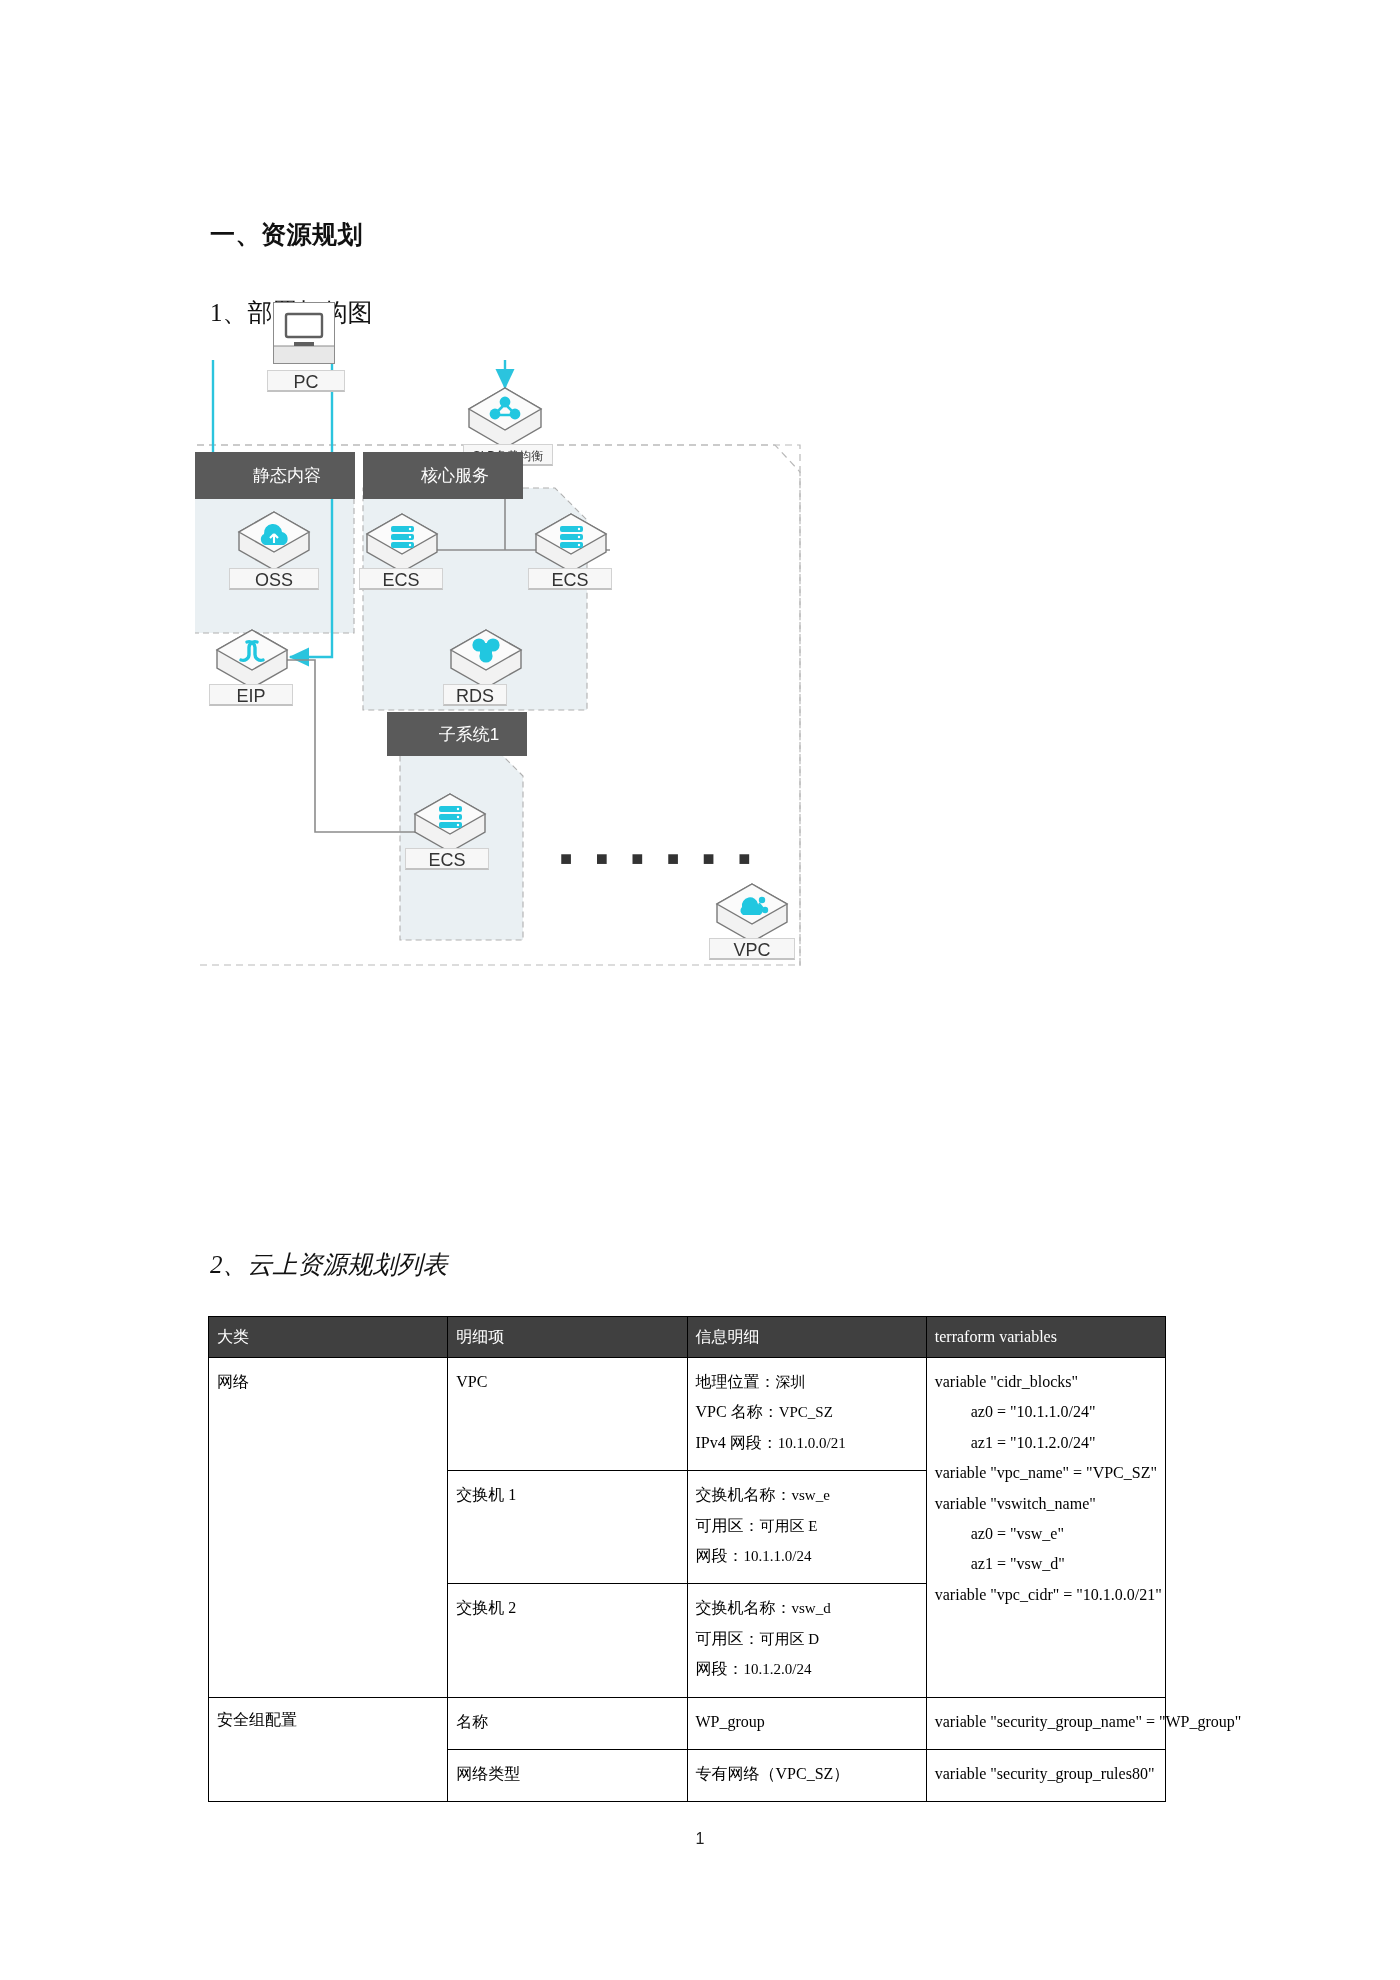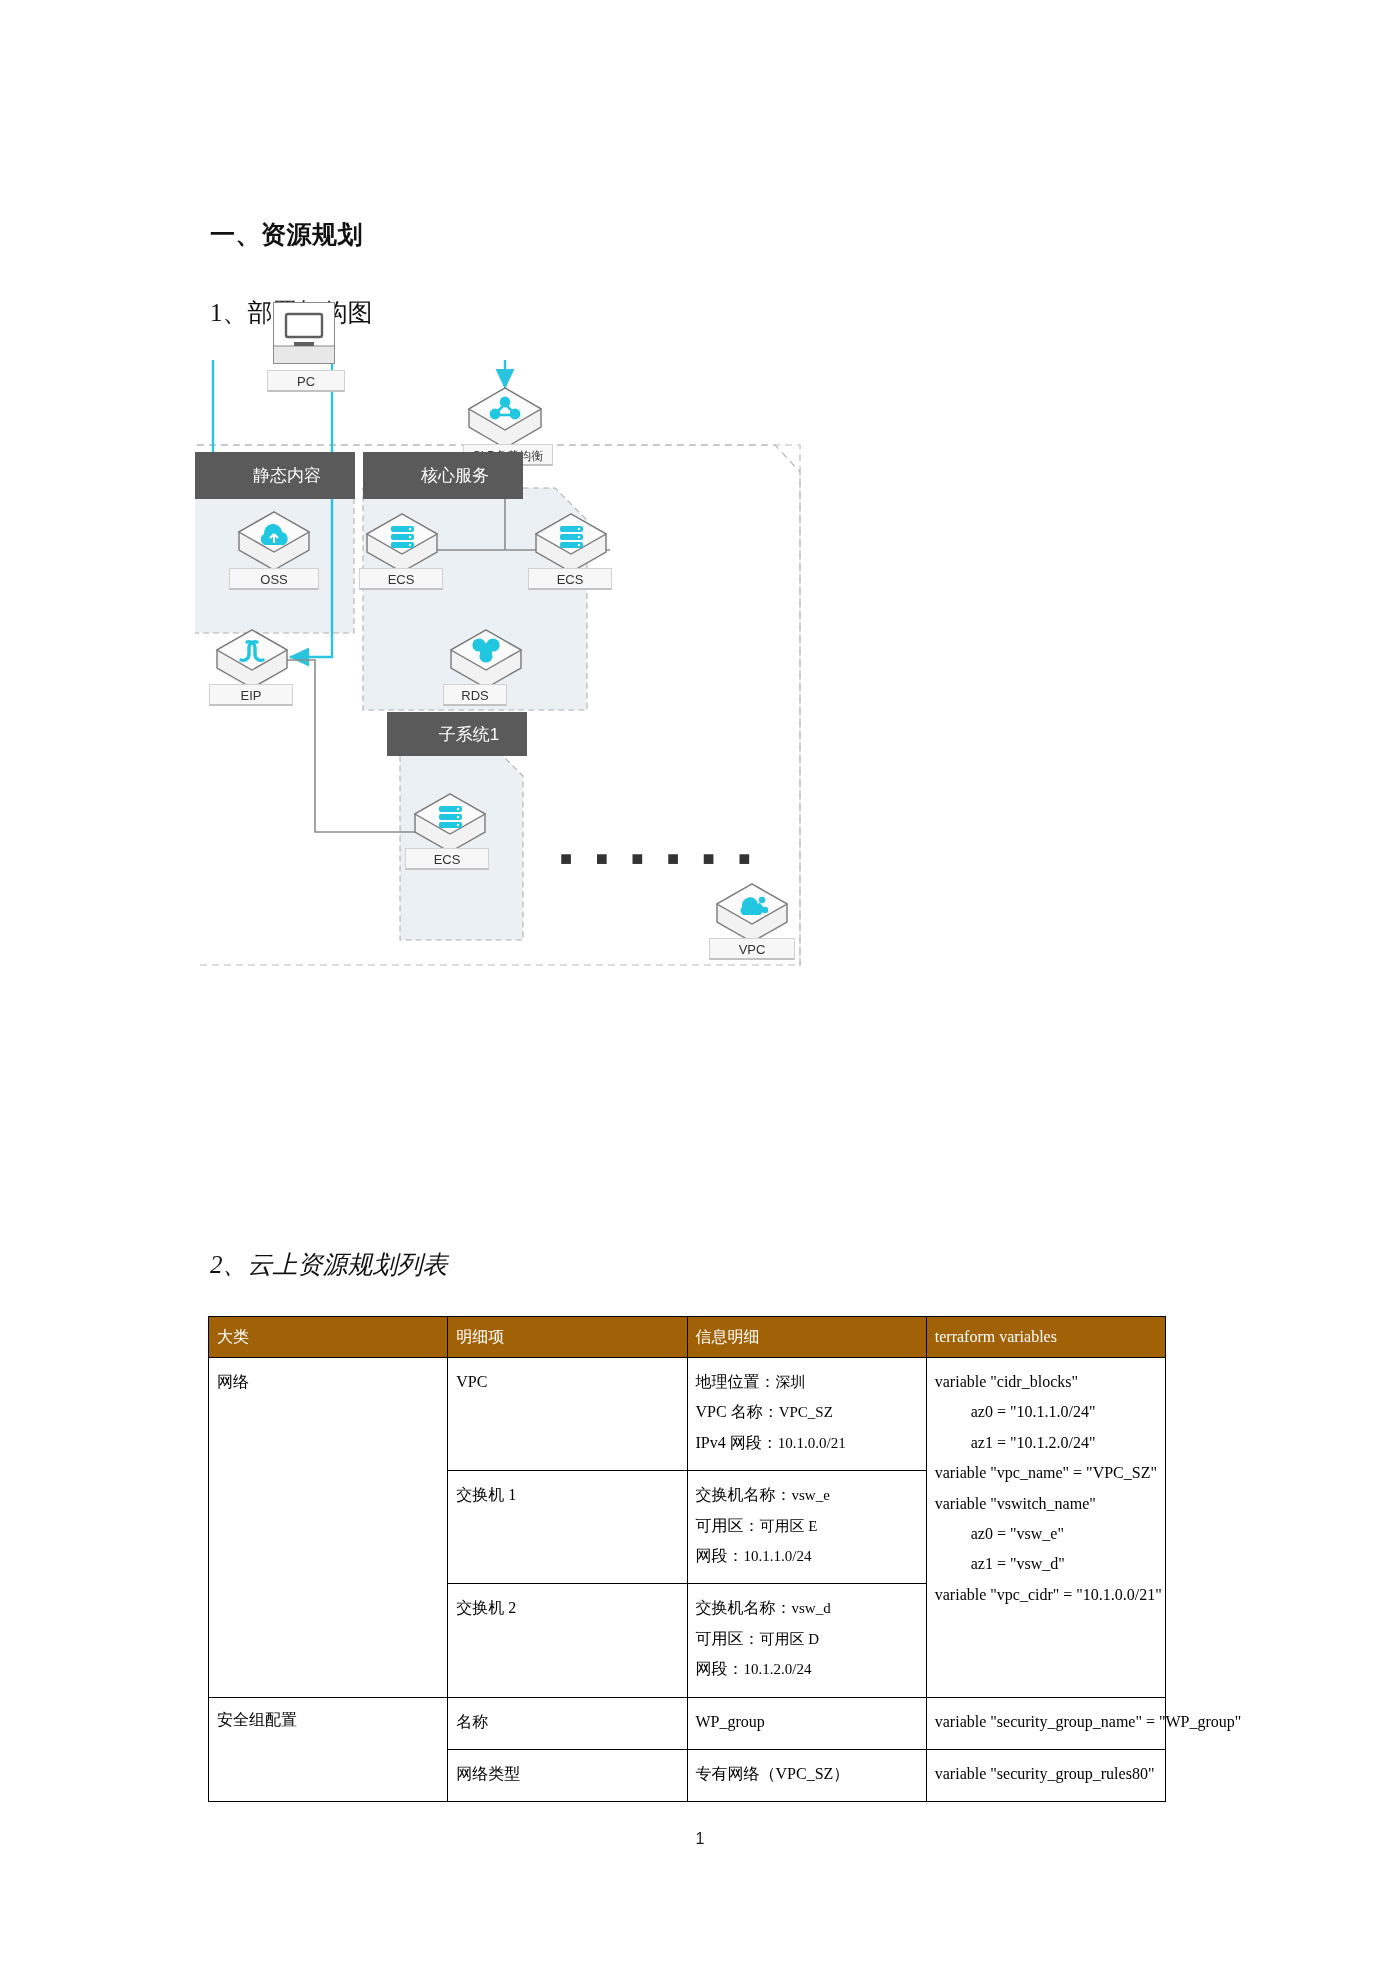--- a/index.html
+++ b/index.html
@@ -30,21 +30,21 @@
     font-size:25px;font-weight:400;color:#111;font-style:italic;
   }
 
   
   #diagram{position:absolute;left:195px;top:360px;width:820px;height:870px;}
   #diagram svg{display:block;}
 
   .dlabel{
     position:absolute;
     font-family:"Liberation Sans", sans-serif;
-    font-size:13px;color:#333;
+    font-size:18px;color:#333;
     background:#f7f7f7;
     border:1px solid #d2d2d2;
     border-bottom:2px solid #c2c2c2;
     text-align:center;
     line-height:22px;height:22px;
     white-space:nowrap;
     box-sizing:border-box;
   }
   .grouphdr{
     position:absolute;
@@ -72,21 +72,21 @@
     font-size:16px;
     table-layout:fixed;
   }
   table.plan th,table.plan td{
     border:1px solid #000;
     vertical-align:top;
     padding:9px 8px 12px 8px;
     line-height:1.9;
   }
   table.plan thead th{
-    background:#a16207;
+    background:#404040;
     color:#ffffff;
     font-weight:400;
     text-align:left;
     padding:8px 8px;
     line-height:1.5;
   }
   td.c1{width:84px;}
   td.c2{width:186px;}
   td.c3{width:188px;}
   td.c4{width:auto;}

